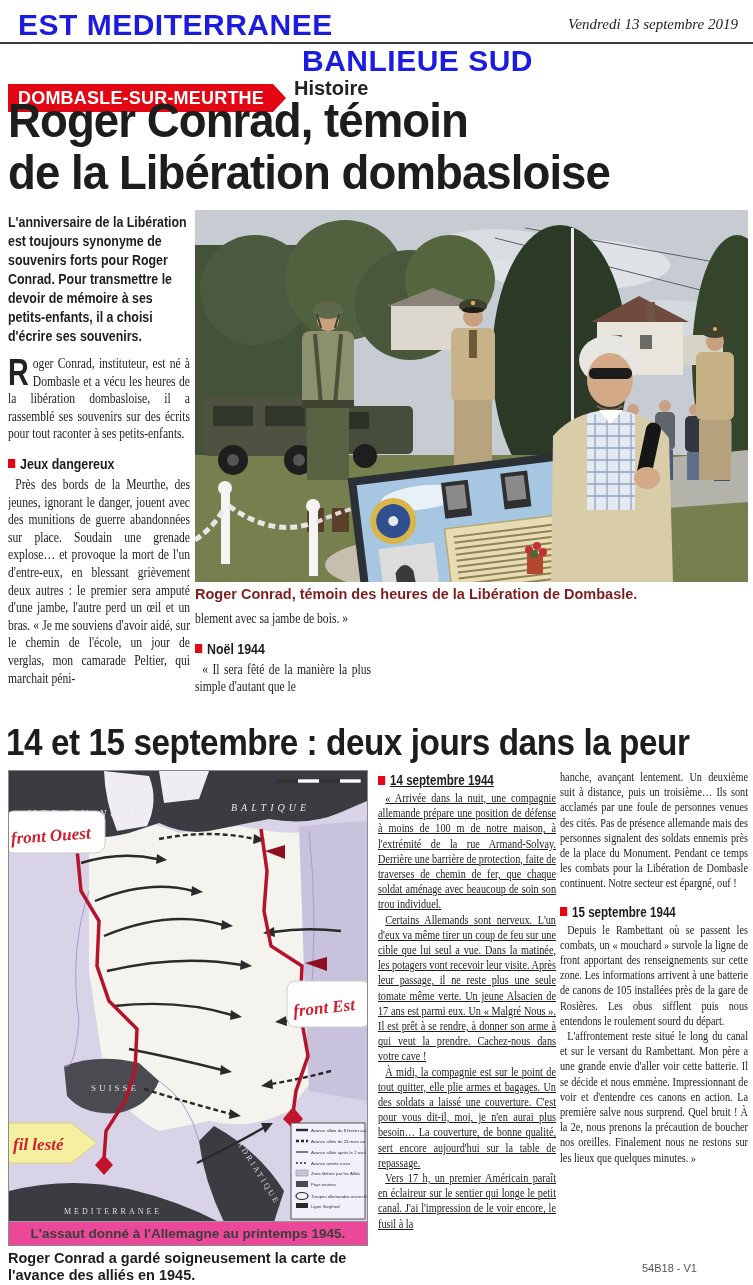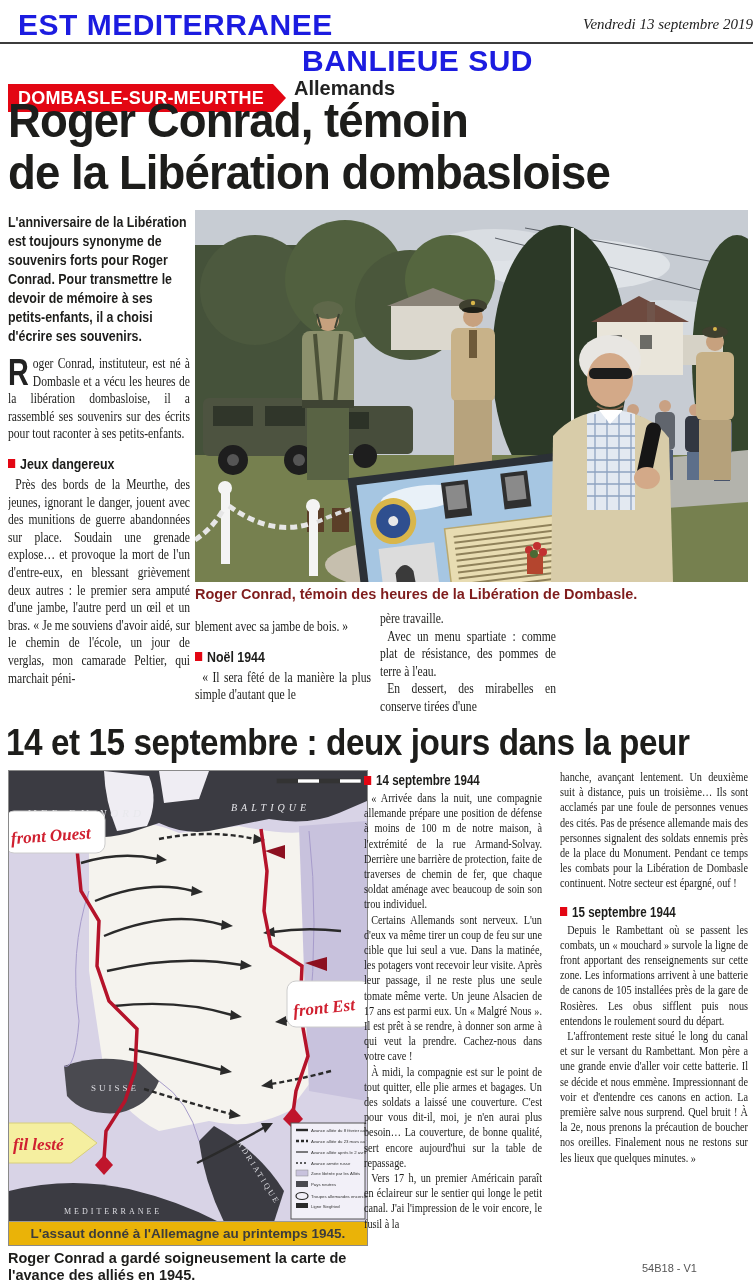--- a/index.html
+++ b/index.html
@@ -2,21 +2,21 @@
 <html lang="fr"><head>
 <meta charset="utf-8">
 <style>
   html,body{margin:0;padding:0;}
   body{width:753px;height:1285px;background:#ffffff;font-family:"Liberation Serif",serif;color:#1c1c1a;}
   .page{position:relative;width:753px;height:1285px;overflow:hidden;background:#fff;}
 
   
   .masthead{position:absolute;left:18px;top:8px;font-family:"Liberation Sans",sans-serif;font-weight:bold;font-size:30px;color:#1c1ce0;letter-spacing:.5px;}
   .edition{position:absolute;left:302px;top:8px;font-family:"Liberation Sans",sans-serif;font-weight:bold;font-size:30px;color:#1c1ce0;letter-spacing:.5px;margin-top:36px;}
-  .dateline{position:absolute;right:0;top:16px;font-family:"Liberation Serif",serif;font-style:italic;font-size:15px;color:#222;}
+  .dateline{position:absolute;right:15px;top:16px;font-family:"Liberation Serif",serif;font-style:italic;font-size:15px;color:#222;}
   .toprule{position:absolute;left:0;top:42px;width:753px;height:2px;background:#3c3c3c;}
 
   
   .kicker{position:absolute;left:8px;top:64px;display:flex;align-items:center;gap:8px;}
   .badge{background:#e30613;color:#fff;font-family:"Liberation Sans",sans-serif;font-weight:bold;font-size:18px;line-height:18px;padding:5px 22px 5px 10px;letter-spacing:.2px;
          clip-path:polygon(0 0,calc(100% - 13px) 0,100% 50%,calc(100% - 13px) 100%,0 100%);margin-top:20px;}
   .section-name{font-family:"Liberation Sans",sans-serif;font-weight:bold;font-size:20px;color:#222;}
 
   
   .h1{position:absolute;left:8px;top:94px;width:745px;font-family:"Liberation Sans",sans-serif;font-weight:bold;font-size:49px;line-height:52px;color:#1d1d1b;letter-spacing:-1px;transform:scaleX(.93);transform-origin:0 0;white-space:nowrap;}
@@ -29,51 +29,51 @@
   .lede{font-family:"Liberation Sans",sans-serif;font-weight:bold;font-size:15.5px;line-height:19px;text-align:left;color:#1d1d1b;margin:0 0 10px 0;}
   .body-p{font-size:14.5px;line-height:17.6px;text-align:justify;margin:0;}
   .ind{text-indent:9px;}
   .dropcap{float:left;font-family:"Liberation Sans",sans-serif;font-weight:bold;font-size:36px;line-height:32px;padding:2px 5px 0 0;color:#222;}
   .subhead{display:flex;align-items:center;gap:6px;margin:12px 0 3px 0;font-family:"Liberation Sans",sans-serif;font-weight:bold;font-size:15.5px;color:#1d1d1b;}
   .sq{width:9px;height:9px;background:#e30613;flex:0 0 auto;}
 
   .photo-wrap{position:absolute;left:195px;top:210px;width:553px;height:372px;overflow:hidden;background:#c7ccd3;}
   .caption1{position:absolute;left:195px;top:586px;width:553px;font-family:"Liberation Sans",sans-serif;font-weight:bold;font-size:14.5px;color:#7f1d1d;}
 
-  .a1-col2{position:absolute;left:195px;top:610px;width:176px;height:114px;overflow:hidden;margin-top:8px;}
+  .a1-col2{position:absolute;left:195px;top:610px;width:176px;height:114px;overflow:hidden;}
   .a1-col3{position:absolute;left:380px;top:610px;width:176px;height:114px;overflow:hidden;}
   .a1-col4{position:absolute;left:558px;top:610px;width:190px;height:114px;overflow:hidden;}
 
   
   .h2{position:absolute;left:6px;top:722px;width:747px;font-family:"Liberation Sans",sans-serif;font-weight:bold;font-size:37px;line-height:42px;color:#1d1d1b;letter-spacing:-.5px;transform:scaleX(.9);transform-origin:0 0;white-space:nowrap;}
 
   
   .map-box{position:absolute;left:8px;top:770px;width:360px;height:476px;border:1px solid #8a8a8a;box-sizing:border-box;background:#d8d3e6;}
-  .map-inner-caption{position:absolute;left:0;bottom:0;width:100%;height:23px;background:#eab308;border-top:1px solid #9a9a9a;display:flex;align-items:center;justify-content:center;font-family:"Liberation Sans",sans-serif;font-weight:bold;font-size:13.5px;color:#3c3c3c;}
+  .map-inner-caption{position:absolute;left:0;bottom:0;width:100%;height:23px;background:#ec4899;border-top:1px solid #9a9a9a;display:flex;align-items:center;justify-content:center;font-family:"Liberation Sans",sans-serif;font-weight:bold;font-size:13.5px;color:#3c3c3c;}
   .map-outer-caption{position:absolute;left:8px;top:1250px;width:372px;font-family:"Liberation Sans",sans-serif;font-weight:bold;font-size:14.5px;line-height:17px;color:#1d1d1b;}
-  .a2-col1{position:absolute;left:364px;top:770px;width:178px;height:500px;overflow:hidden;}
+  .a2-col1{position:absolute;left:378px;top:770px;width:178px;height:500px;overflow:hidden;text-decoration:underline;}
   .a2-col2{position:absolute;left:560px;top:770px;width:188px;height:495px;overflow:hidden;}
   .a2-col1 .body-p,.a2-col2 .body-p{font-size:12.8px;line-height:15.2px;}
   .a2-col1 .subhead,.a2-col2 .subhead{font-size:14.5px;margin:2px 0 3px 0;}
 
   .pagecode{position:absolute;right:56px;top:1262px;font-family:"Liberation Sans",sans-serif;font-size:11px;color:#555;}
 </style>
 </head>
 <body>
 
 <div class="page">
 
   <div class="masthead">EST MEDITERRANEE</div>
   <div class="edition">BANLIEUE SUD</div>
   <div class="dateline">Vendredi 13 septembre 2019</div>
   <div class="toprule"></div>
 
   <div class="kicker">
     <span class="badge">DOMBASLE-SUR-MEURTHE</span>
-    <span class="section-name">Allemands</span>
+    <span class="section-name">Histoire</span>
   </div>
 
   <div class="h1">
     <div>Roger Conrad, témoin</div>
     <div>de la Libération dombasloise</div>
   </div>
 
   <div class="a1-left">
     <div class="cx">
       <p class="lede">L'anniversaire de la Libération est toujours synonyme de souvenirs forts pour Roger Conrad. Pour transmettre le devoir de mémoire à ses petits-enfants, il a choisi d'écrire ses souvenirs.</p>
@@ -268,27 +268,20 @@
   <div class="a1-col2">
     <div class="cx">
       <p class="body-p">blement avec sa jambe de bois. »</p>
       <div class="subhead">
         <span class="sq"></span>
         <span>Noël 1944</span>
       </div>
       <p class="body-p ind">« Il sera fêté de la manière la plus simple d'autant que le</p>
     </div>
   </div>
-  <div class="a1-col3">
-    <div class="cx">
-      <p class="body-p">père travaille.</p>
-      <p class="body-p ind">Avec un menu spartiate : comme plat de résistance, des pommes de terre à l'eau.</p>
-      <p class="body-p ind">En dessert, des mirabelles en conserve tirées d'une</p>
-    </div>
-  </div>
 
   <div class="h2">14 et 15 septembre : deux jours dans la peur</div>
 
   <div class="map-box">
     <svg width="358" height="451" viewBox="0 0 358 451" xmlns="http://www.w3.org/2000/svg">
       <rect x="0" y="0" width="358" height="451" fill="#d8d3e6"></rect>
 
       <path d="M80,60 Q120,40 170,62 L230,55 Q280,65 300,60 L310,300 L280,340 Q240,360 200,350 L150,360 Q110,340 95,300 L80,200 Z" fill="#f5f3ee"></path>
       <path d="M290,55 L358,50 L358,330 L300,320 L295,200 Z" fill="#c8c2dd"></path>
 

